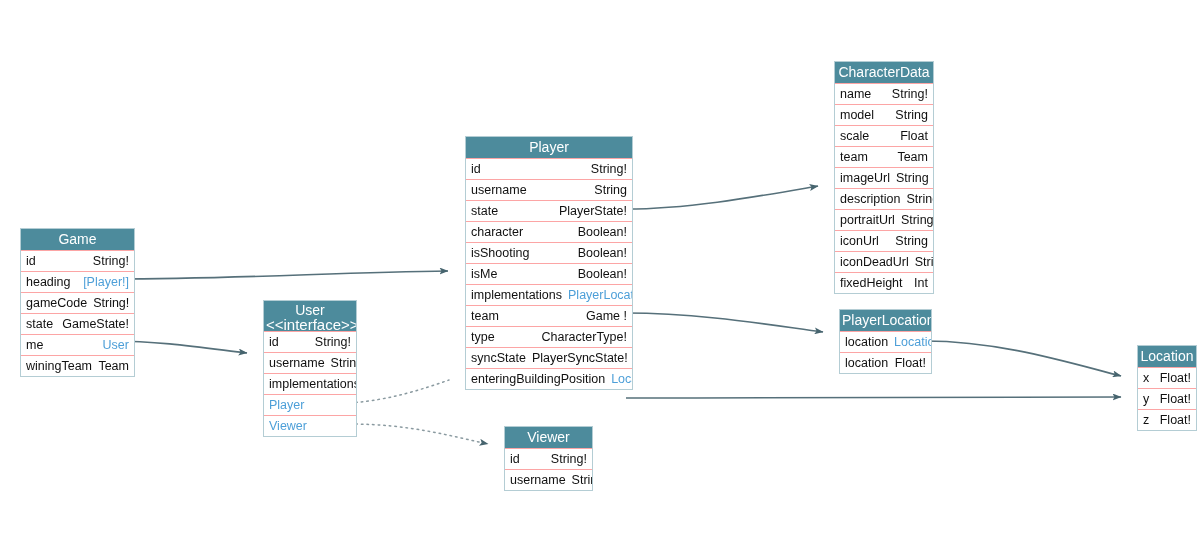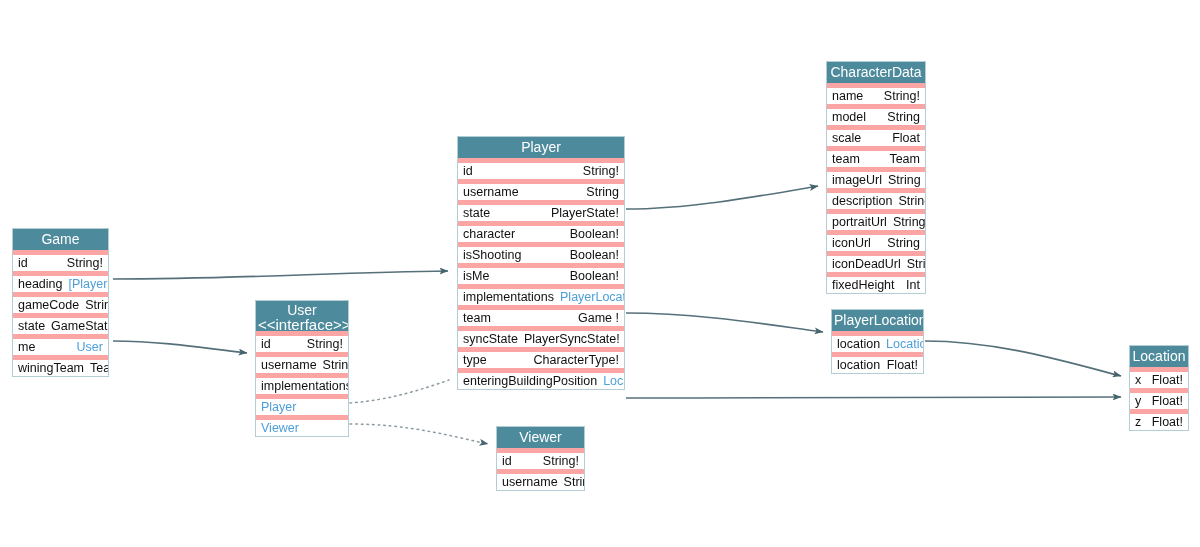--- a/index.html
+++ b/index.html
@@ -25,20 +25,21 @@
     left: 0; top: 0;
     width: 1200px;
     height: 547px;
     pointer-events: none;
   }
   .entity {
     position: absolute;
     box-sizing: border-box;
     border: 1px solid #b4cdd4;
     background: #ffffff;
+    margin-left: 8px;
   }
   .ent-header {
     box-sizing: border-box;
     background: #4d8b9c;
     color: #ffffff;
     text-align: center;
     font-size: 14px;
     line-height: 21px;
     height: 21px;
     padding: 0 2px;
@@ -57,21 +58,21 @@
   }
   .ent-header .h-sub {
     display: block;
     font-size: 15px;
     line-height: 13px;
   }
   .ent-row {
     box-sizing: border-box;
     height: 21px;
     line-height: 19px;
-    border-top: 5px solid #fca5a5;
+    border-top: 1px solid #fca5a5;
     display: flex;
     align-items: center;
     justify-content: space-between;
     padding: 0 5px;
     font-size: 12.5px;
     color: #101010;
     white-space: nowrap;
     overflow: hidden;
   }
   .ent-row .f-name {
@@ -124,21 +125,21 @@
 
     <path d="M626,398 C 800,398 980,397 1121,397" fill="none" stroke="#56707a" stroke-width="1.6" marker-end="url(#arrowhead)"></path>
 
     <path d="M925,341 C 1000,341 1070,363 1121,376" fill="none" stroke="#56707a" stroke-width="1.6" marker-end="url(#arrowhead)"></path>
 
     <path d="M350,403 C 390,400 420,390 449,380" fill="none" stroke="#8a9aa0" stroke-width="1.5" stroke-dasharray="1.6 4" stroke-linecap="round"></path>
 
     <path d="M350,424 C 410,424 450,436 488,444" fill="none" stroke="#8a9aa0" stroke-width="1.5" stroke-dasharray="1.6 4" stroke-linecap="round" marker-end="url(#arrowhead-dot)"></path>
   </svg>
 
-  <div class="entity" id="ent-game" style="left:12px; top:228px; width:97px;">
+  <div class="entity" id="ent-game" style="left:12px; top:228px; width:115px;">
     <div class="ent-header">Game</div>
     <div class="ent-row">
       <span class="f-name">id</span>
       <span class="f-type">String!</span>
     </div>
     <div class="ent-row">
       <span class="f-name">heading</span>
       <span class="f-type link">[Player!]</span>
     </div>
     <div class="ent-row">
@@ -211,28 +212,28 @@
     </div>
     <div class="ent-row">
       <span class="f-name">implementations</span>
       <span class="f-type"><span class="link">PlayerLocation</span></span>
     </div>
     <div class="ent-row">
       <span class="f-name">team</span>
       <span class="f-type">Game !</span>
     </div>
     <div class="ent-row">
+      <span class="f-name">type</span>
+      <span class="f-type">CharacterType!</span>
+    </div>
+    <div class="ent-row">
       <span class="f-name">syncState</span>
       <span class="f-type">PlayerSyncState!</span>
     </div>
     <div class="ent-row">
-      <span class="f-name">type</span>
-      <span class="f-type">CharacterType!</span>
-    </div>
-    <div class="ent-row">
       <span class="f-name">enteringBuildingPosition</span>
       <span class="f-type link">Location</span>
     </div>
   </div>
 
   <div class="entity" id="ent-viewer" style="left:496px; top:426px; width:89px;">
     <div class="ent-header">Viewer</div>
     <div class="ent-row">
       <span class="f-name">id</span>
       <span class="f-type">String!</span>

